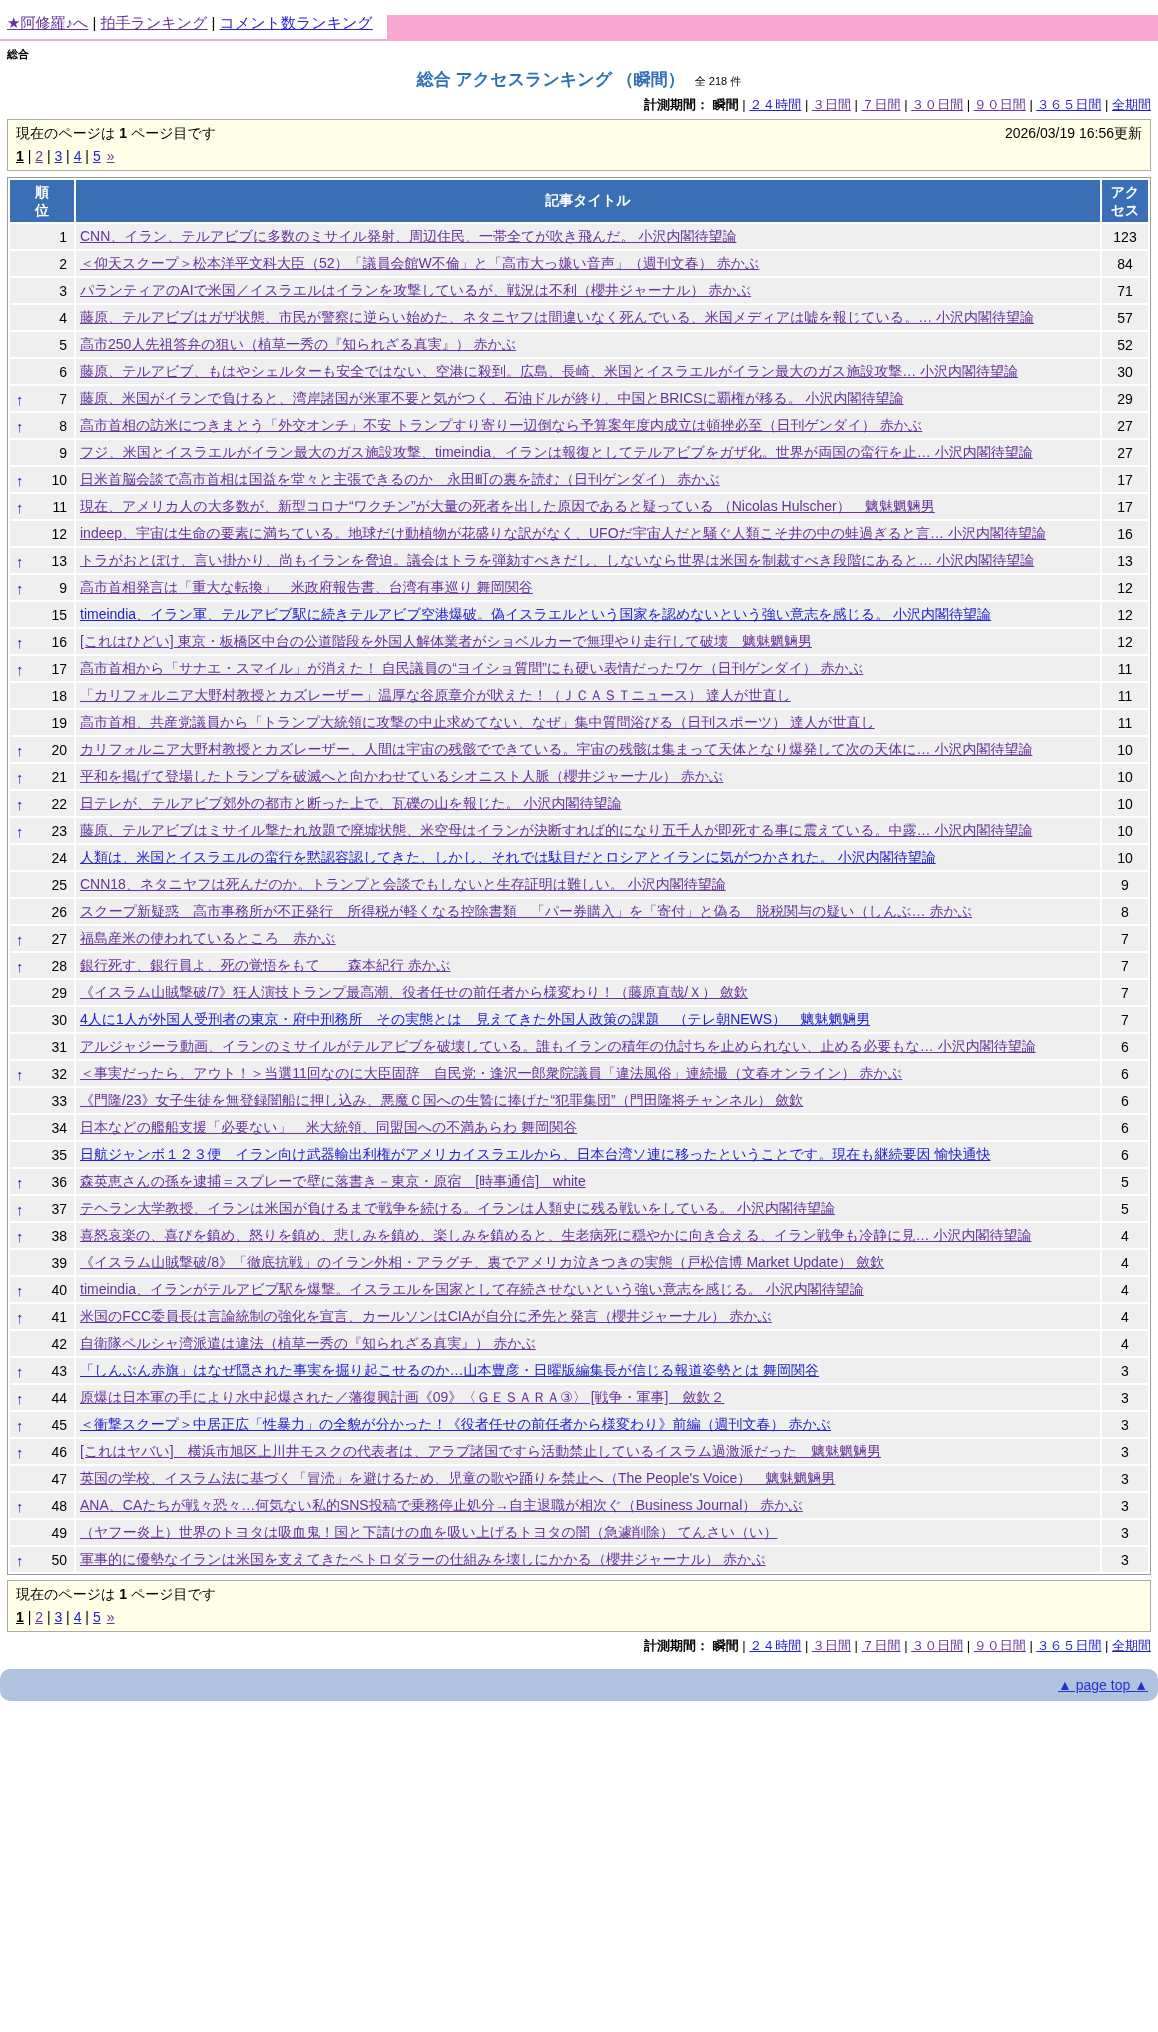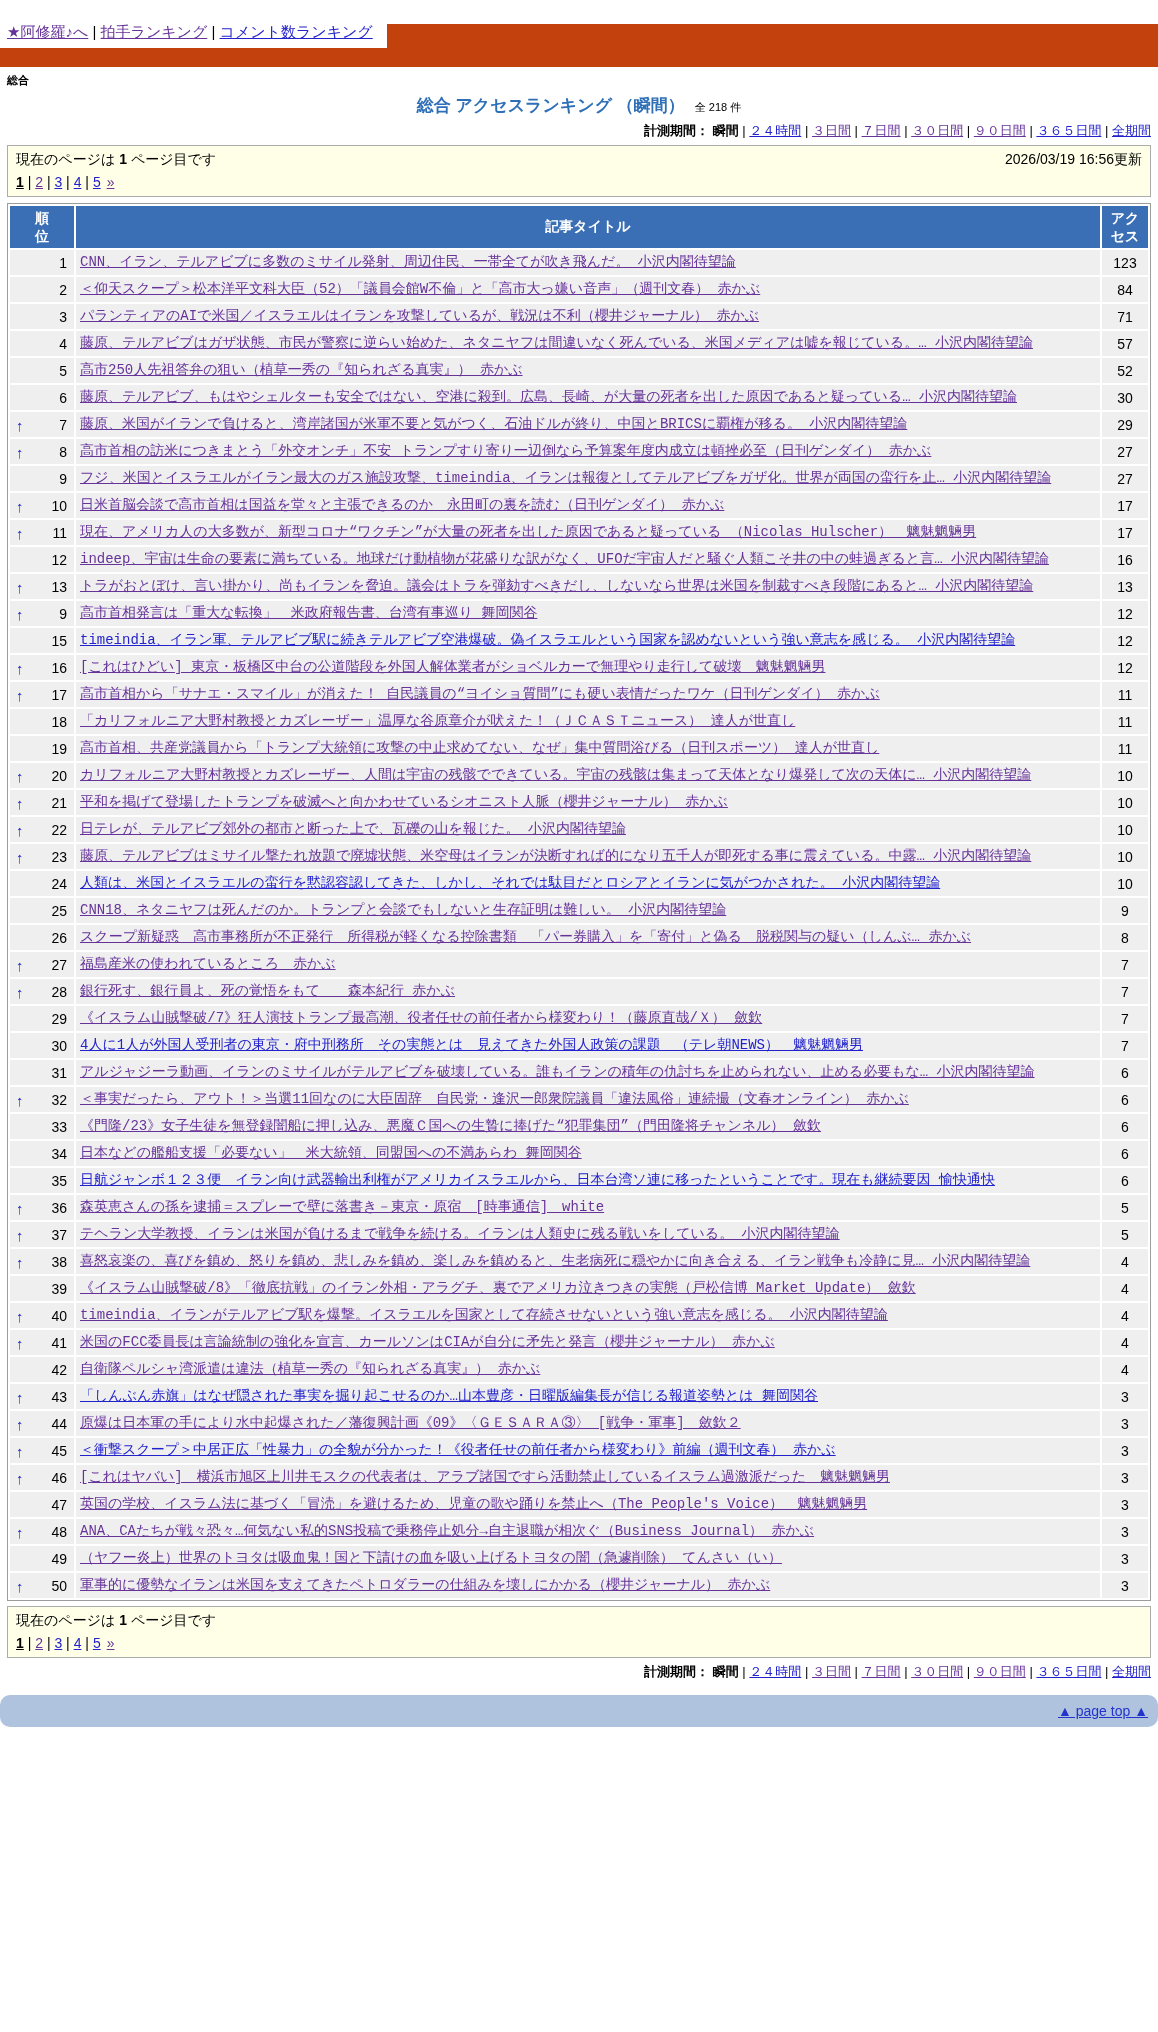--- a/index.html
+++ b/index.html
@@ -4,21 +4,21 @@
 <style>
   html,body{margin:0;padding:0;background:#fff;color:#000;
     font-family:"Liberation Sans","DejaVu Sans",sans-serif;}
   body{width:1158px;padding-bottom:34px;}
   a{text-decoration:underline;cursor:pointer;}
   a.v{color:#663399;}
   a.u{color:#2222CC;}
   .sep{color:#000;}
 
   
-  .topbar{margin-top:24px;height:43px;background:#c2410c;position:relative;}
+  .topbar{margin-top:15px;height:26px;background:#f9a8d4;position:relative;}
   .topnav{position:absolute;left:0;top:-5px;background:#fff;padding:4px 14px 6px 7px;
     font-size:15px;white-space:nowrap;}
   .bottombar{margin-top:14px;height:32px;background:#B0C3DE;display:flex;
     align-items:center;justify-content:flex-end;padding-right:10px;font-size:14px;border-radius:10px;}
   .pagetop{color:#2233CC;}
 
   .content{margin:0 7px;}
   .section-label{font-size:11px;font-weight:bold;margin-top:6px;}
   .title-line{text-align:center;margin-top:6px;}
   .page-title{color:#2E6FB7;font-weight:bold;font-size:17px;}
@@ -38,21 +38,21 @@
   table{width:100%;border-collapse:separate;border-spacing:2px;background:#fff;
     border:1px solid #9C9C9C;margin-top:6px;}
   th{background:#3A6EB5;color:#fff;font-size:14px;font-weight:bold;
     padding:3px 2px;text-align:center;vertical-align:middle;}
   th.rank-h{width:60px;white-space:pre-line;line-height:1.3;}
   th.access-h{width:42px;white-space:pre-line;line-height:1.3;}
   td{background:#EFEFEF;font-size:14px;padding:2px 4px;vertical-align:middle;}
   td.rank{text-align:right;position:relative;padding-right:7px;white-space:nowrap;}
   td.rank .arrow{position:absolute;left:6px;top:50%;transform:translateY(-50%);
     color:#2B2BC4;font-weight:bold;font-size:15px;text-decoration:none;}
-  td.title{line-height:1.5;font-family:Liberation Mono, monospace;}
+  td.title{line-height:1.5;}
   td.access{text-align:center;}
 </style>
 </head>
 <body>
 
 <div class="topbar">
   <div class="topnav" id="topnav"><a class="v">★阿修羅♪へ</a><span class="sep"> | </span><a class="v">拍手ランキング</a><span class="sep"> | </span><a class="u">コメント数ランキング</a></div>
 </div>
 
 <div class="content">
@@ -104,21 +104,21 @@
           <td class="title"><a class="v">藤原、テルアビブはガザ状態、市民が警察に逆らい始めた、ネタニヤフは間違いなく死んでいる、米国メディアは嘘を報じている。… 小沢内閣待望論</a></td>
           <td class="access">57</td>
         </tr>
         <tr>
           <td class="rank"><span>5</span></td>
           <td class="title"><a class="v">高市250人先祖答弁の狙い（植草一秀の『知られざる真実』） 赤かぶ</a></td>
           <td class="access">52</td>
         </tr>
         <tr>
           <td class="rank"><span>6</span></td>
-          <td class="title"><a class="v">藤原、テルアビブ、もはやシェルターも安全ではない、空港に殺到。広島、長崎、が大量の死者を出した原因であると疑っている… 小沢内閣待望論</a></td>
+          <td class="title"><a class="v">藤原、テルアビブ、もはやシェルターも安全ではない、空港に殺到。広島、長崎、米国とイスラエルがイラン最大のガス施設攻撃… 小沢内閣待望論</a></td>
           <td class="access">30</td>
         </tr>
         <tr>
           <td class="rank"><span class="arrow">↑</span><span>7</span></td>
           <td class="title"><a class="v">藤原、米国がイランで負けると、湾岸諸国が米軍不要と気がつく、石油ドルが終り、中国とBRICSに覇権が移る。 小沢内閣待望論</a></td>
           <td class="access">29</td>
         </tr>
         <tr>
           <td class="rank"><span class="arrow">↑</span><span>8</span></td>
           <td class="title"><a class="v">高市首相の訪米につきまとう「外交オンチ」不安 トランプすり寄り一辺倒なら予算案年度内成立は頓挫必至（日刊ゲンダイ） 赤かぶ</a></td>

